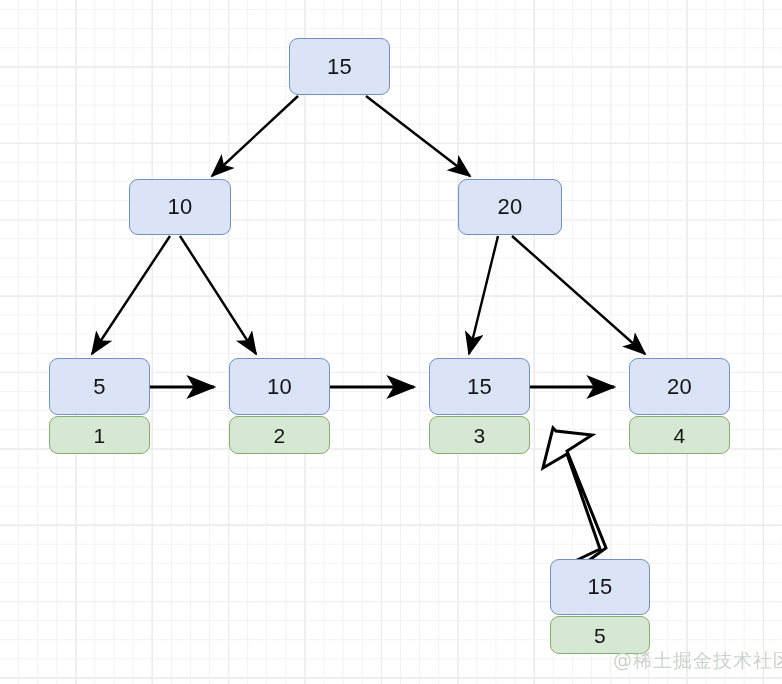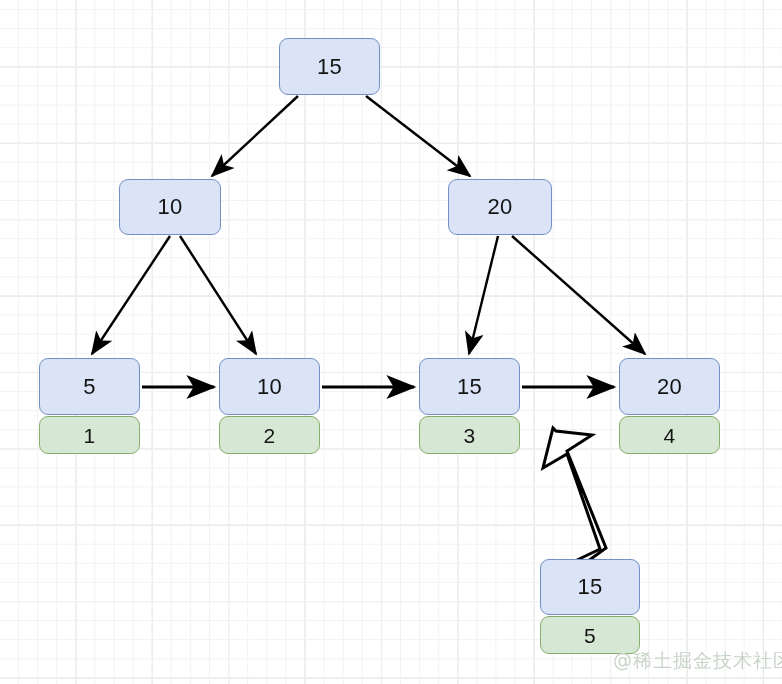--- a/index.html
+++ b/index.html
@@ -41,20 +41,21 @@
     position: absolute;
     box-sizing: border-box;
     display: flex;
     align-items: center;
     justify-content: center;
     border-radius: 9px;
     font-size: 22px;
     color: #141414;
     letter-spacing: 0.2px;
     line-height: 1;
+    margin-left: 10px;
   }
   .node.key {
     background: #dae4f6;
     border: 1.6px solid #7290c4;
     box-shadow: 0 0 0 0 rgba(0,0,0,0);
   }
   .node.idx {
     background: #d6e8d3;
     border: 1.4px solid #87ad6b;
     font-size: 21px;

